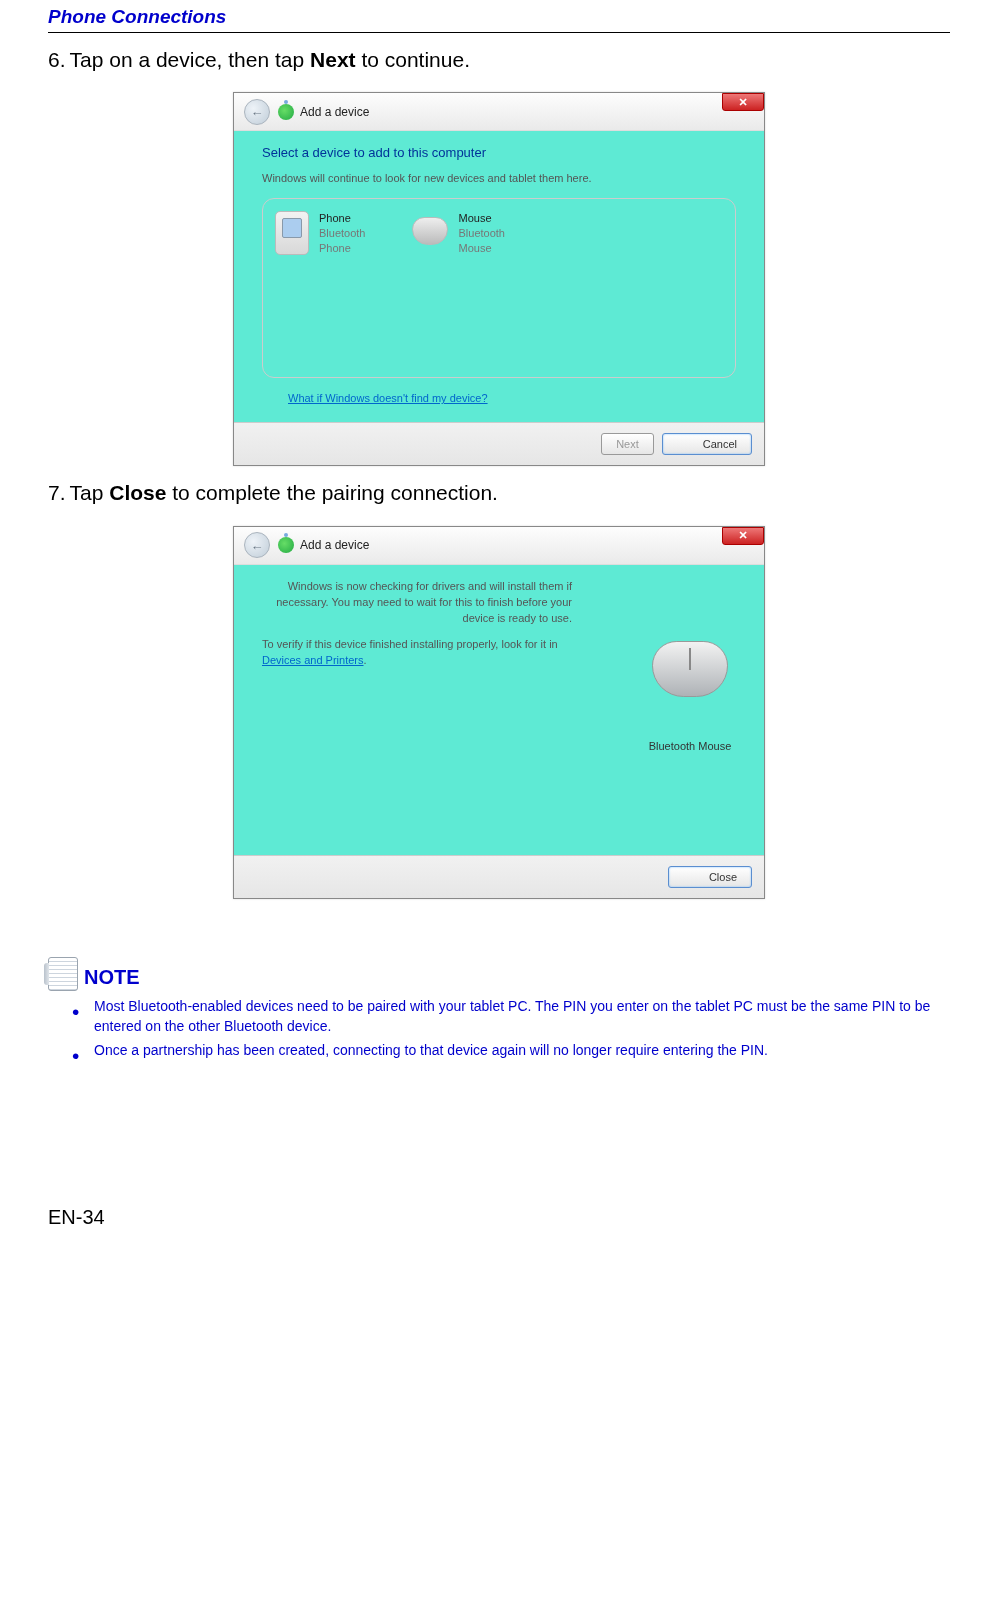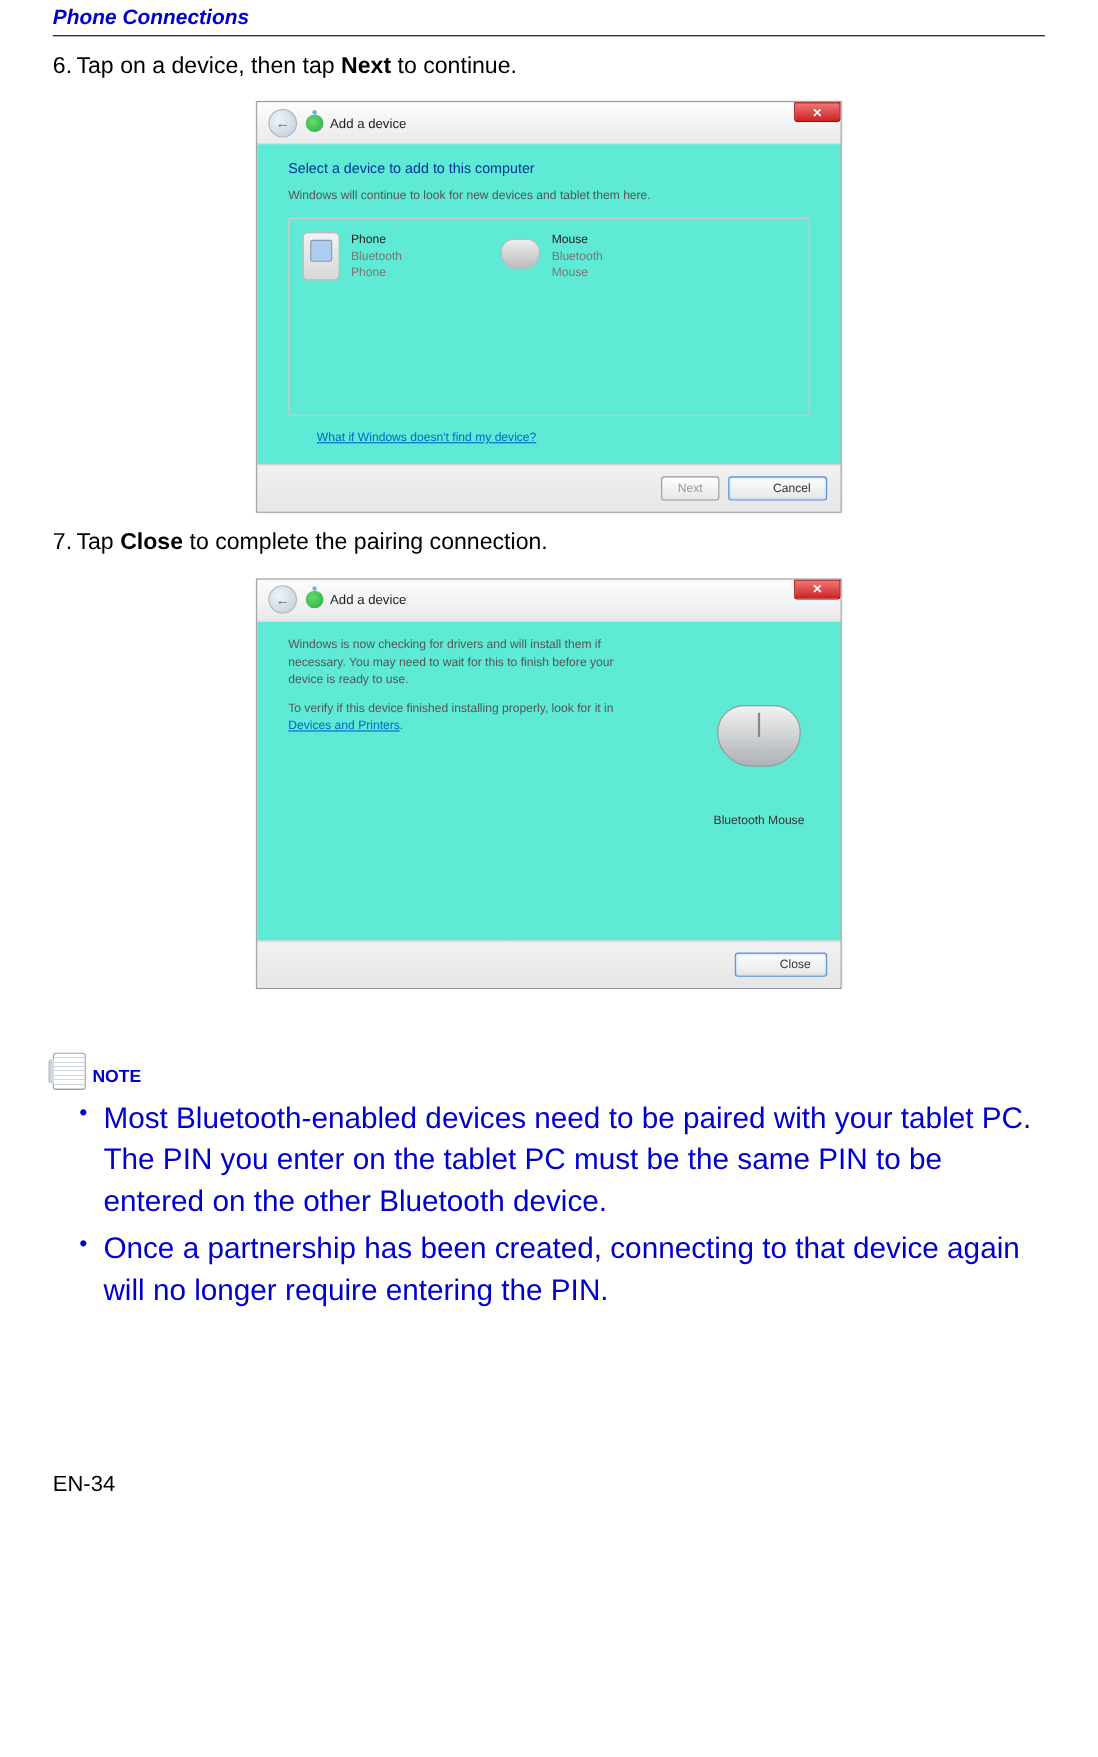--- a/index.html
+++ b/index.html
@@ -92,25 +92,25 @@
       color: #003399;
       margin-bottom: 12px;
     }
     .dialog-body .subtext {
       font-size: 11px;
       color: #555;
       margin-bottom: 14px;
     }
     .device-box {
       border: 1px solid #ccc;
-      border-radius: 2px;
+      border-radius: 12px;
       min-height: 180px;
       padding: 12px;
       display: flex;
-      gap: 90px;
+      gap: 47px;
     }
     .device-item {
       display: flex;
       gap: 10px;
     }
     .device-icon {
       width: 34px; height: 44px;
       background: linear-gradient(to bottom, #f2f2f2, #d8d8d8);
       border: 1px solid #bbb;
       border-radius: 5px;
@@ -188,28 +188,28 @@
         to bottom, #fff, #fff 3px, #cdd5de 3px, #cdd5de 4px
       );
       position: relative;
     }
     .note-icon::before{
       content:"";position:absolute;left:-5px;top:5px;bottom:5px;width:5px;
       background: linear-gradient(to right,#b9c2cc,#e0e5ea);
       border-radius: 3px 0 0 3px;
     }
     .note-label {
-      color: #0000cc; font-weight: bold; font-size: 16px;
+      color: #0000cc; font-weight: bold; font-size: 20px;
       padding-bottom: 2px;
     }
     .note-list { list-style: none; padding-left: 24px; }
     .note-list li {
       position: relative;
       color: #0000cc;
-      font-size: 27px;
+      font-size: 14px;
       line-height: 1.42;
       margin-bottom: 4px;
       padding-left: 22px;
     }
     .note-list li::before {
       content: "•";
       position: absolute;
       left: 0; top: 0;
       color: #0000cc;
       font-size: 21px;
@@ -281,21 +281,21 @@
 
 <div class="dialog-wrap">
   <div class="dialog relpos">
     <div class="dialog-titlebar">
       <div class="back-nav">←</div>
       <div class="title-icon"></div>
       <div class="dialog-title">Add a device</div>
       <div class="close-x">✕</div>
     </div>
     <div class="dialog-body success" style="min-height:290px;">
-      <p style="max-width:310px;">Windows is now checking for drivers and will install them if necessary. You may need to wait for this to finish before your device is ready to use.</p>
+      <p style="max-width:310px;text-align:right;">Windows is now checking for drivers and will install them if necessary. You may need to wait for this to finish before your device is ready to use.</p>
       <p style="max-width:320px;">
         <span>To verify if this device finished installing properly, look for it in </span><span class="inline-link">Devices and Printers</span><span>.</span>
       </p>
       <div class="success-right">
         <div class="mouse-big"></div>
         <div class="caption">Bluetooth Mouse</div>
       </div>
     </div>
     <div class="dialog-footer">
       <div class="dlg-btn default">Close</div>

